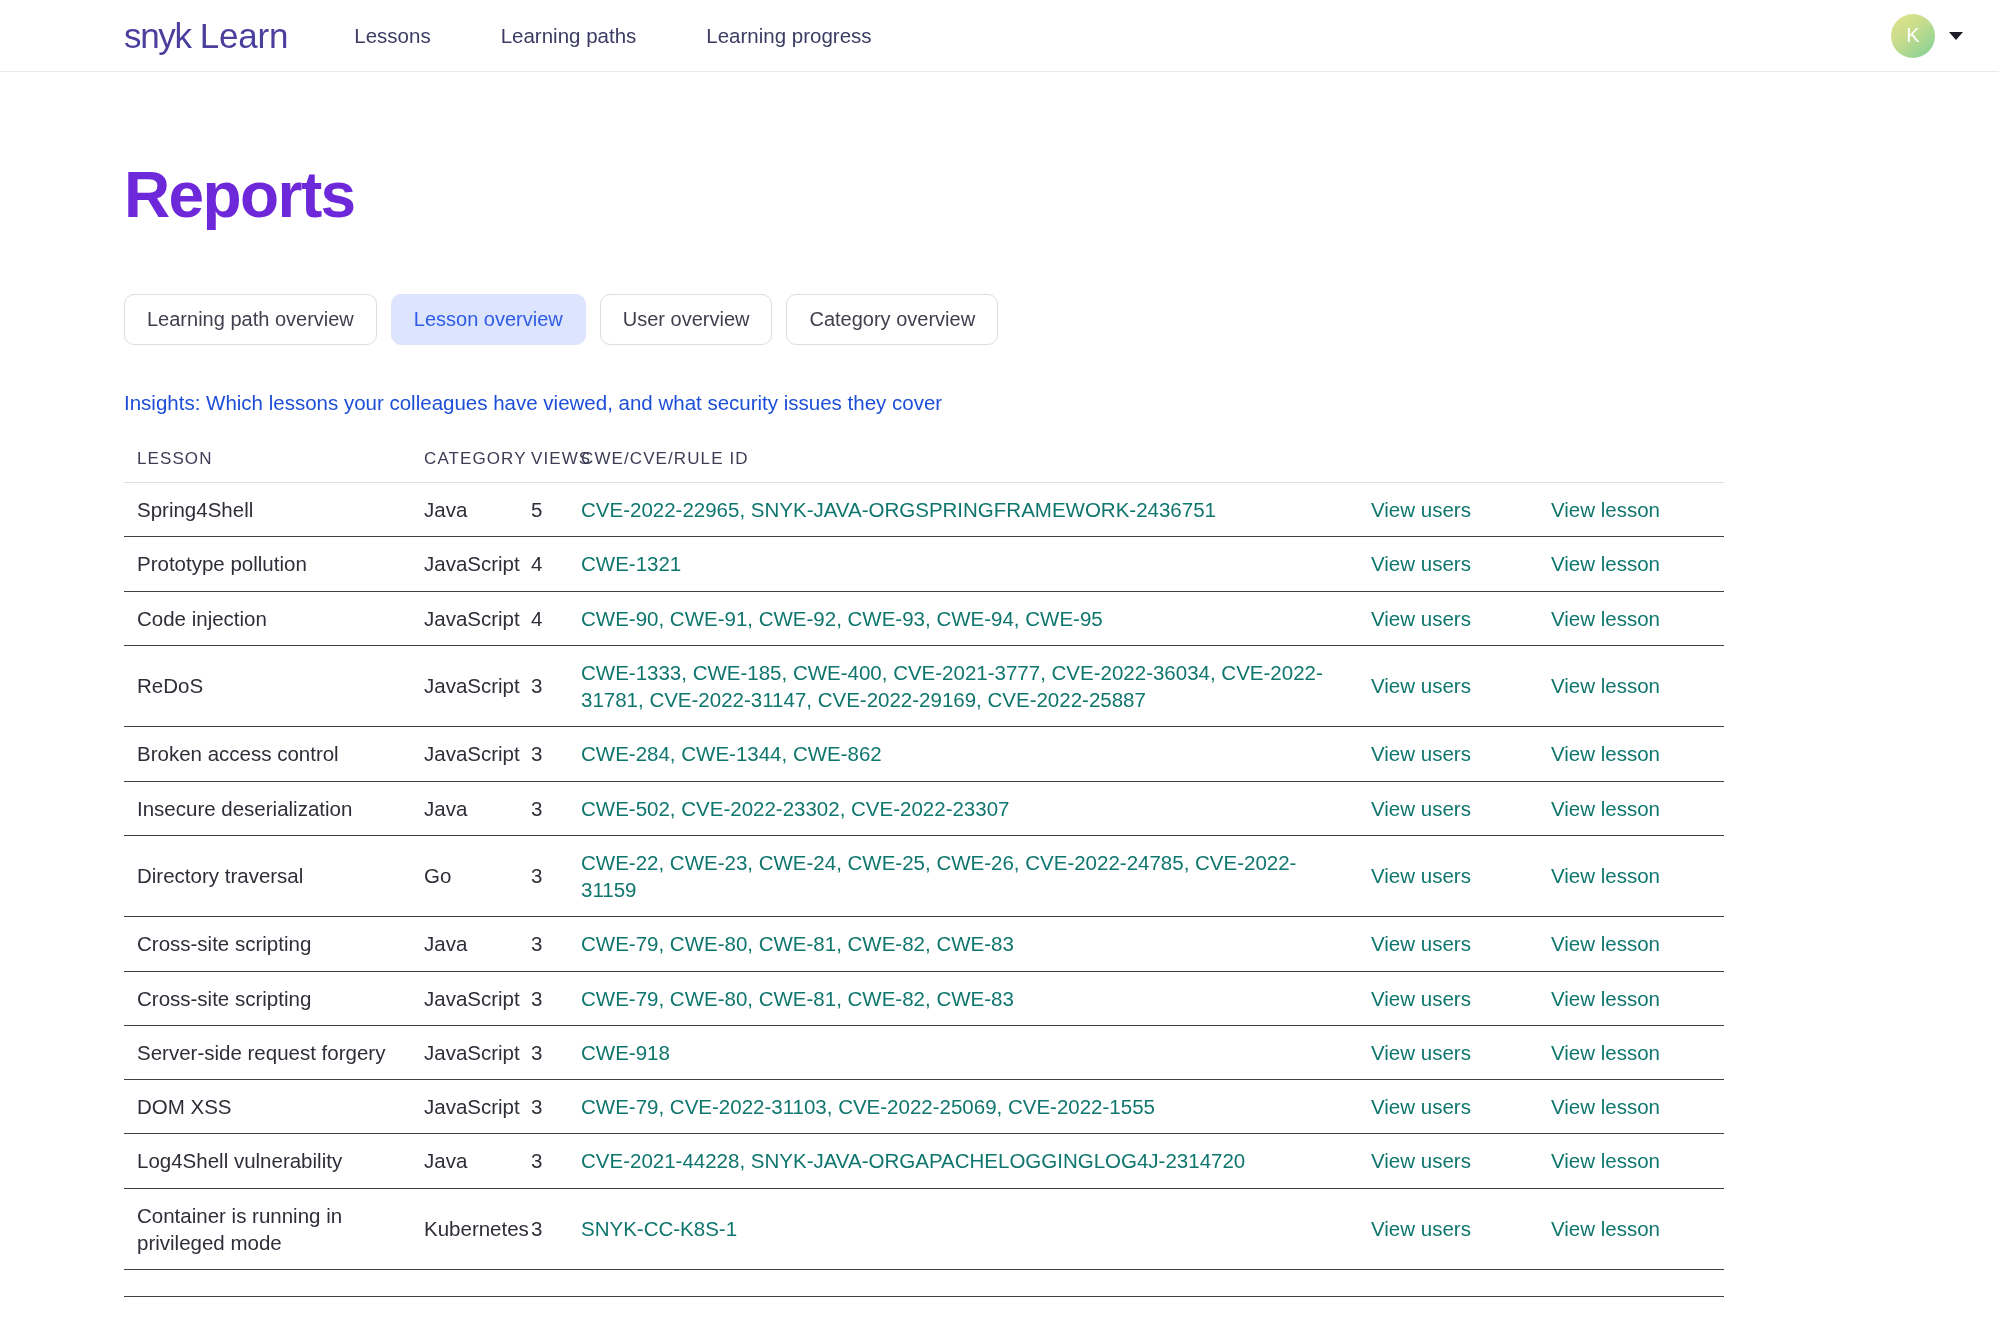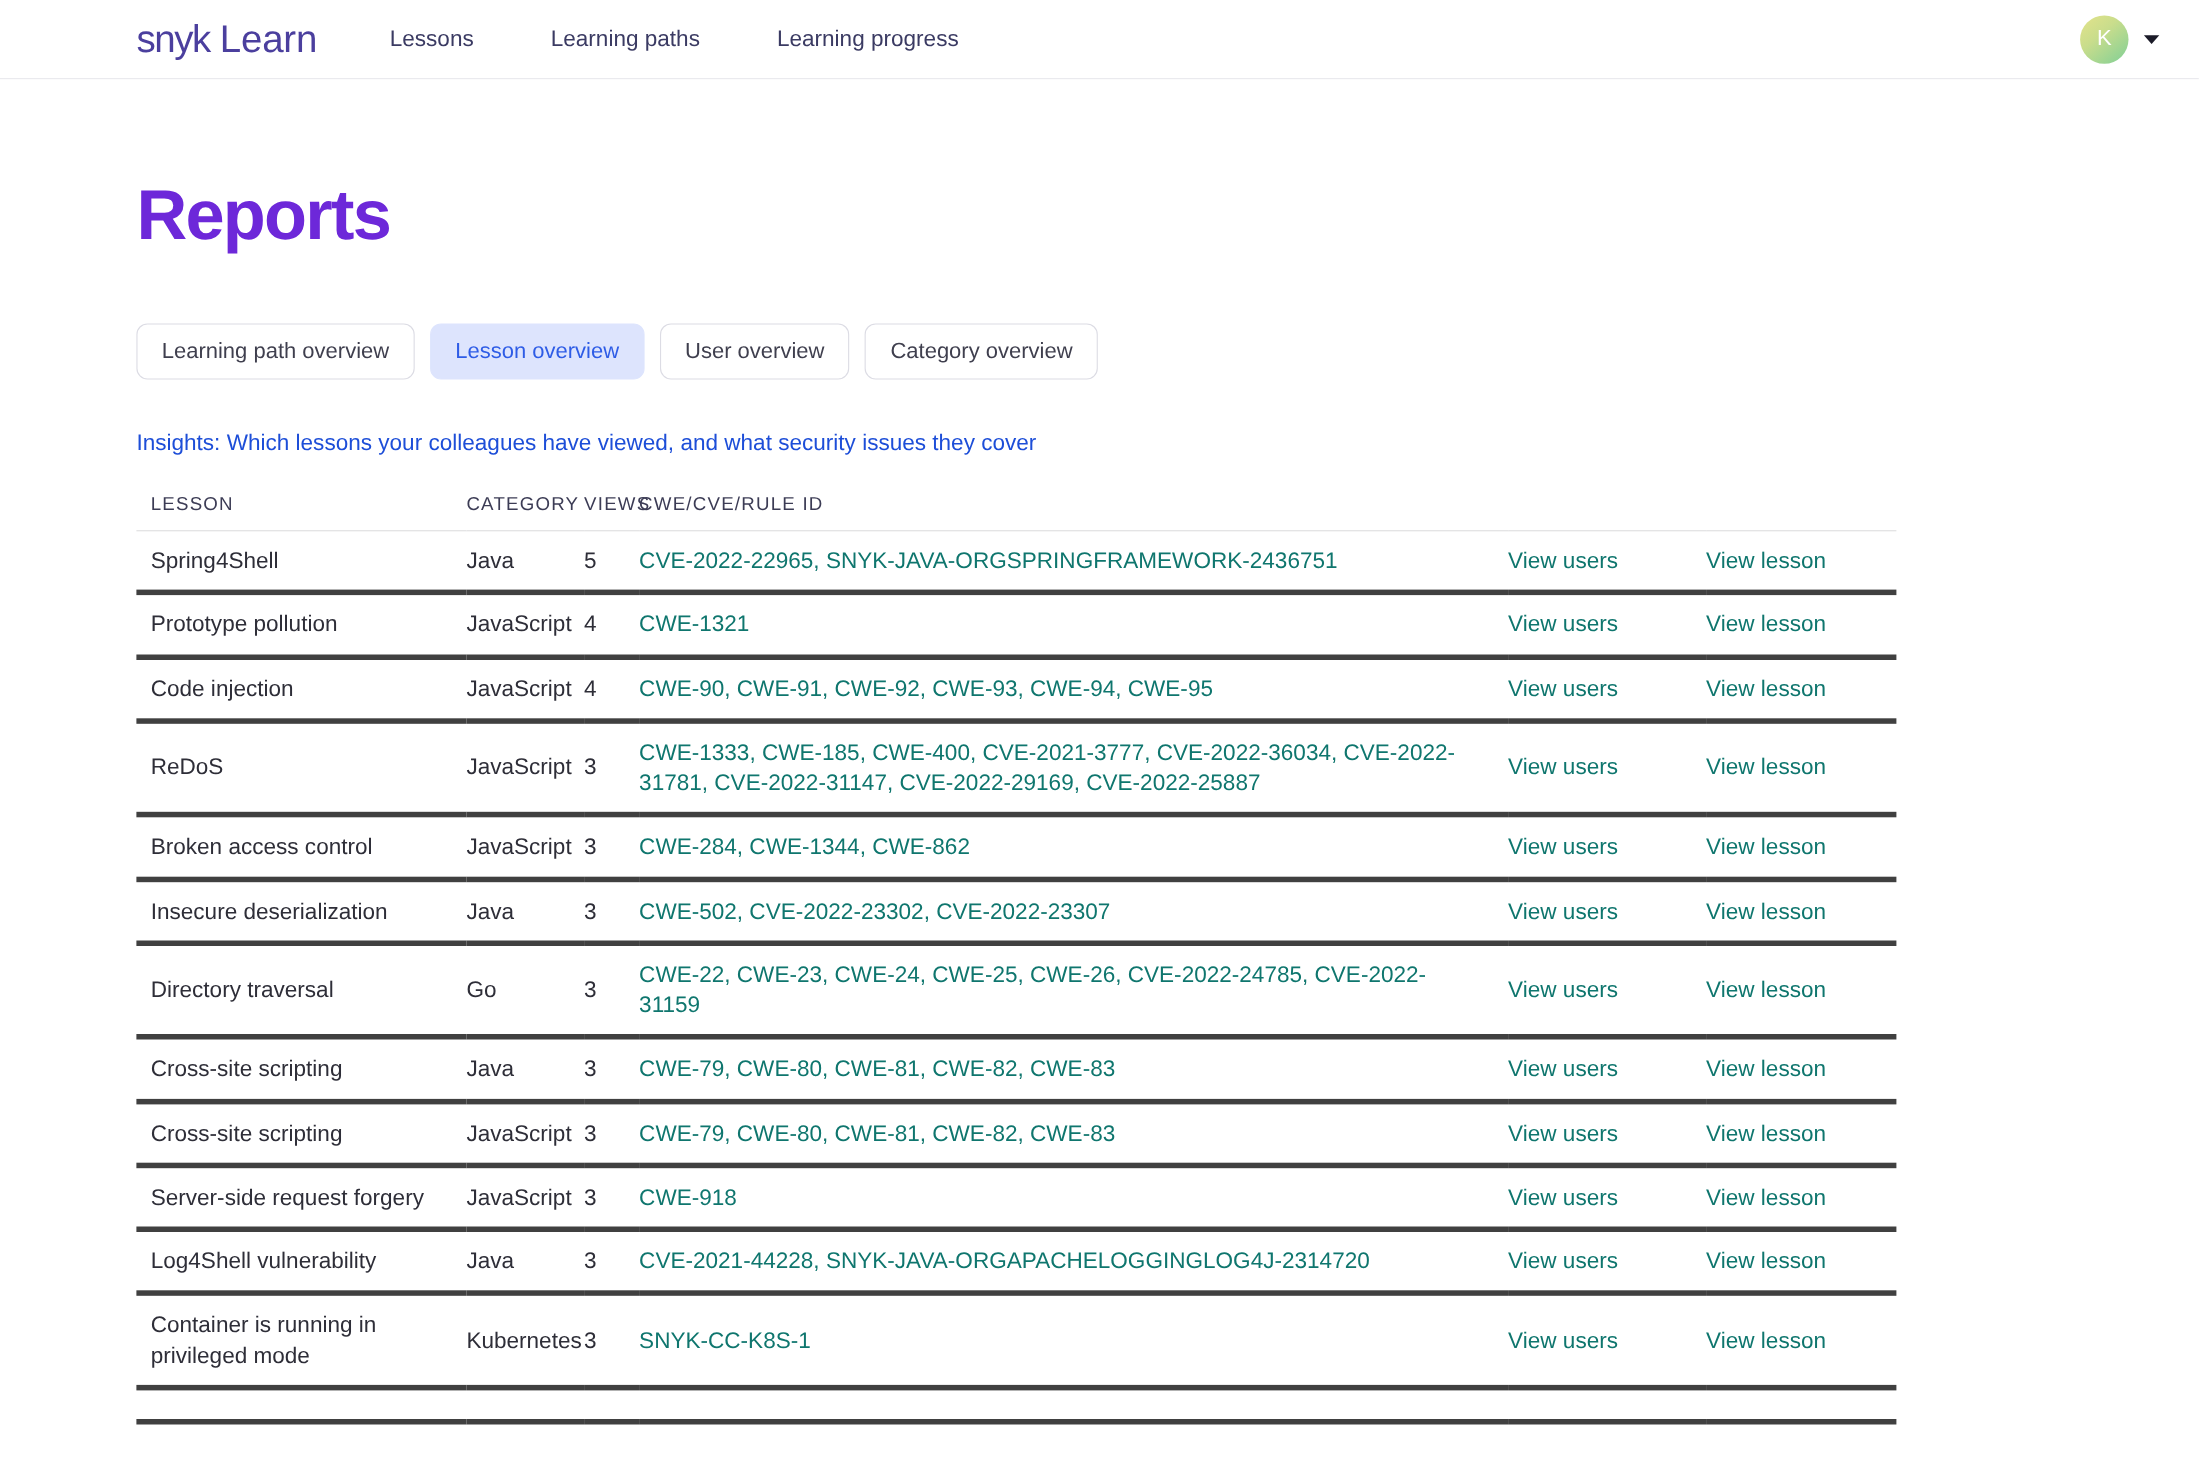--- a/index.html
+++ b/index.html
@@ -130,21 +130,21 @@
     vertical-align: bottom;
   }
   .report-table thead tr { border-bottom: 1px solid #dededf; }
   .report-table td {
     font-size: 20.5px;
     color: #2e2e38;
     padding: 13px 0 13px 0;
     vertical-align: middle;
     line-height: 1.33;
   }
-  .report-table tbody tr { border-bottom: 5px solid #404040; }
+  .report-table tbody tr { border-bottom: 1px solid #404040; }
 
   .col-lesson   { width: 300px; padding-left: 13px !important; }
   .col-category { width: 107px; }
   .col-views    { width: 50px; }
   .col-ids      { width: 790px; padding-right: 28px !important; }
   .col-users    { width: 180px; }
   .col-lessonlink { width: 173px; }
 
   th.col-lesson { padding-left: 13px; }
 
@@ -289,20 +289,28 @@
         </tr>
         <tr>
           <td class="col-lesson"><span>Server-side request forgery</span></td>
           <td class="col-category"><span>JavaScript</span></td>
           <td class="col-views"><span>3</span></td>
           <td class="col-ids"><a class="link">CWE-918</a></td>
           <td class="col-users"><a class="link">View users</a></td>
           <td class="col-lessonlink"><a class="link">View lesson</a></td>
         </tr>
         <tr>
+          <td class="col-lesson"><span>DOM XSS</span></td>
+          <td class="col-category"><span>JavaScript</span></td>
+          <td class="col-views"><span>3</span></td>
+          <td class="col-ids"><a class="link">CWE-79, CVE-2022-31103, CVE-2022-25069, CVE-2022-1555</a></td>
+          <td class="col-users"><a class="link">View users</a></td>
+          <td class="col-lessonlink"><a class="link">View lesson</a></td>
+        </tr>
+        <tr>
           <td class="col-lesson"><span>Log4Shell vulnerability</span></td>
           <td class="col-category"><span>Java</span></td>
           <td class="col-views"><span>3</span></td>
           <td class="col-ids"><a class="link">CVE-2021-44228, SNYK-JAVA-ORGAPACHELOGGINGLOG4J-2314720</a></td>
           <td class="col-users"><a class="link">View users</a></td>
           <td class="col-lessonlink"><a class="link">View lesson</a></td>
         </tr>
         <tr>
           <td class="col-lesson"><span>Container is running in privileged mode</span></td>
           <td class="col-category"><span>Kubernetes</span></td>

